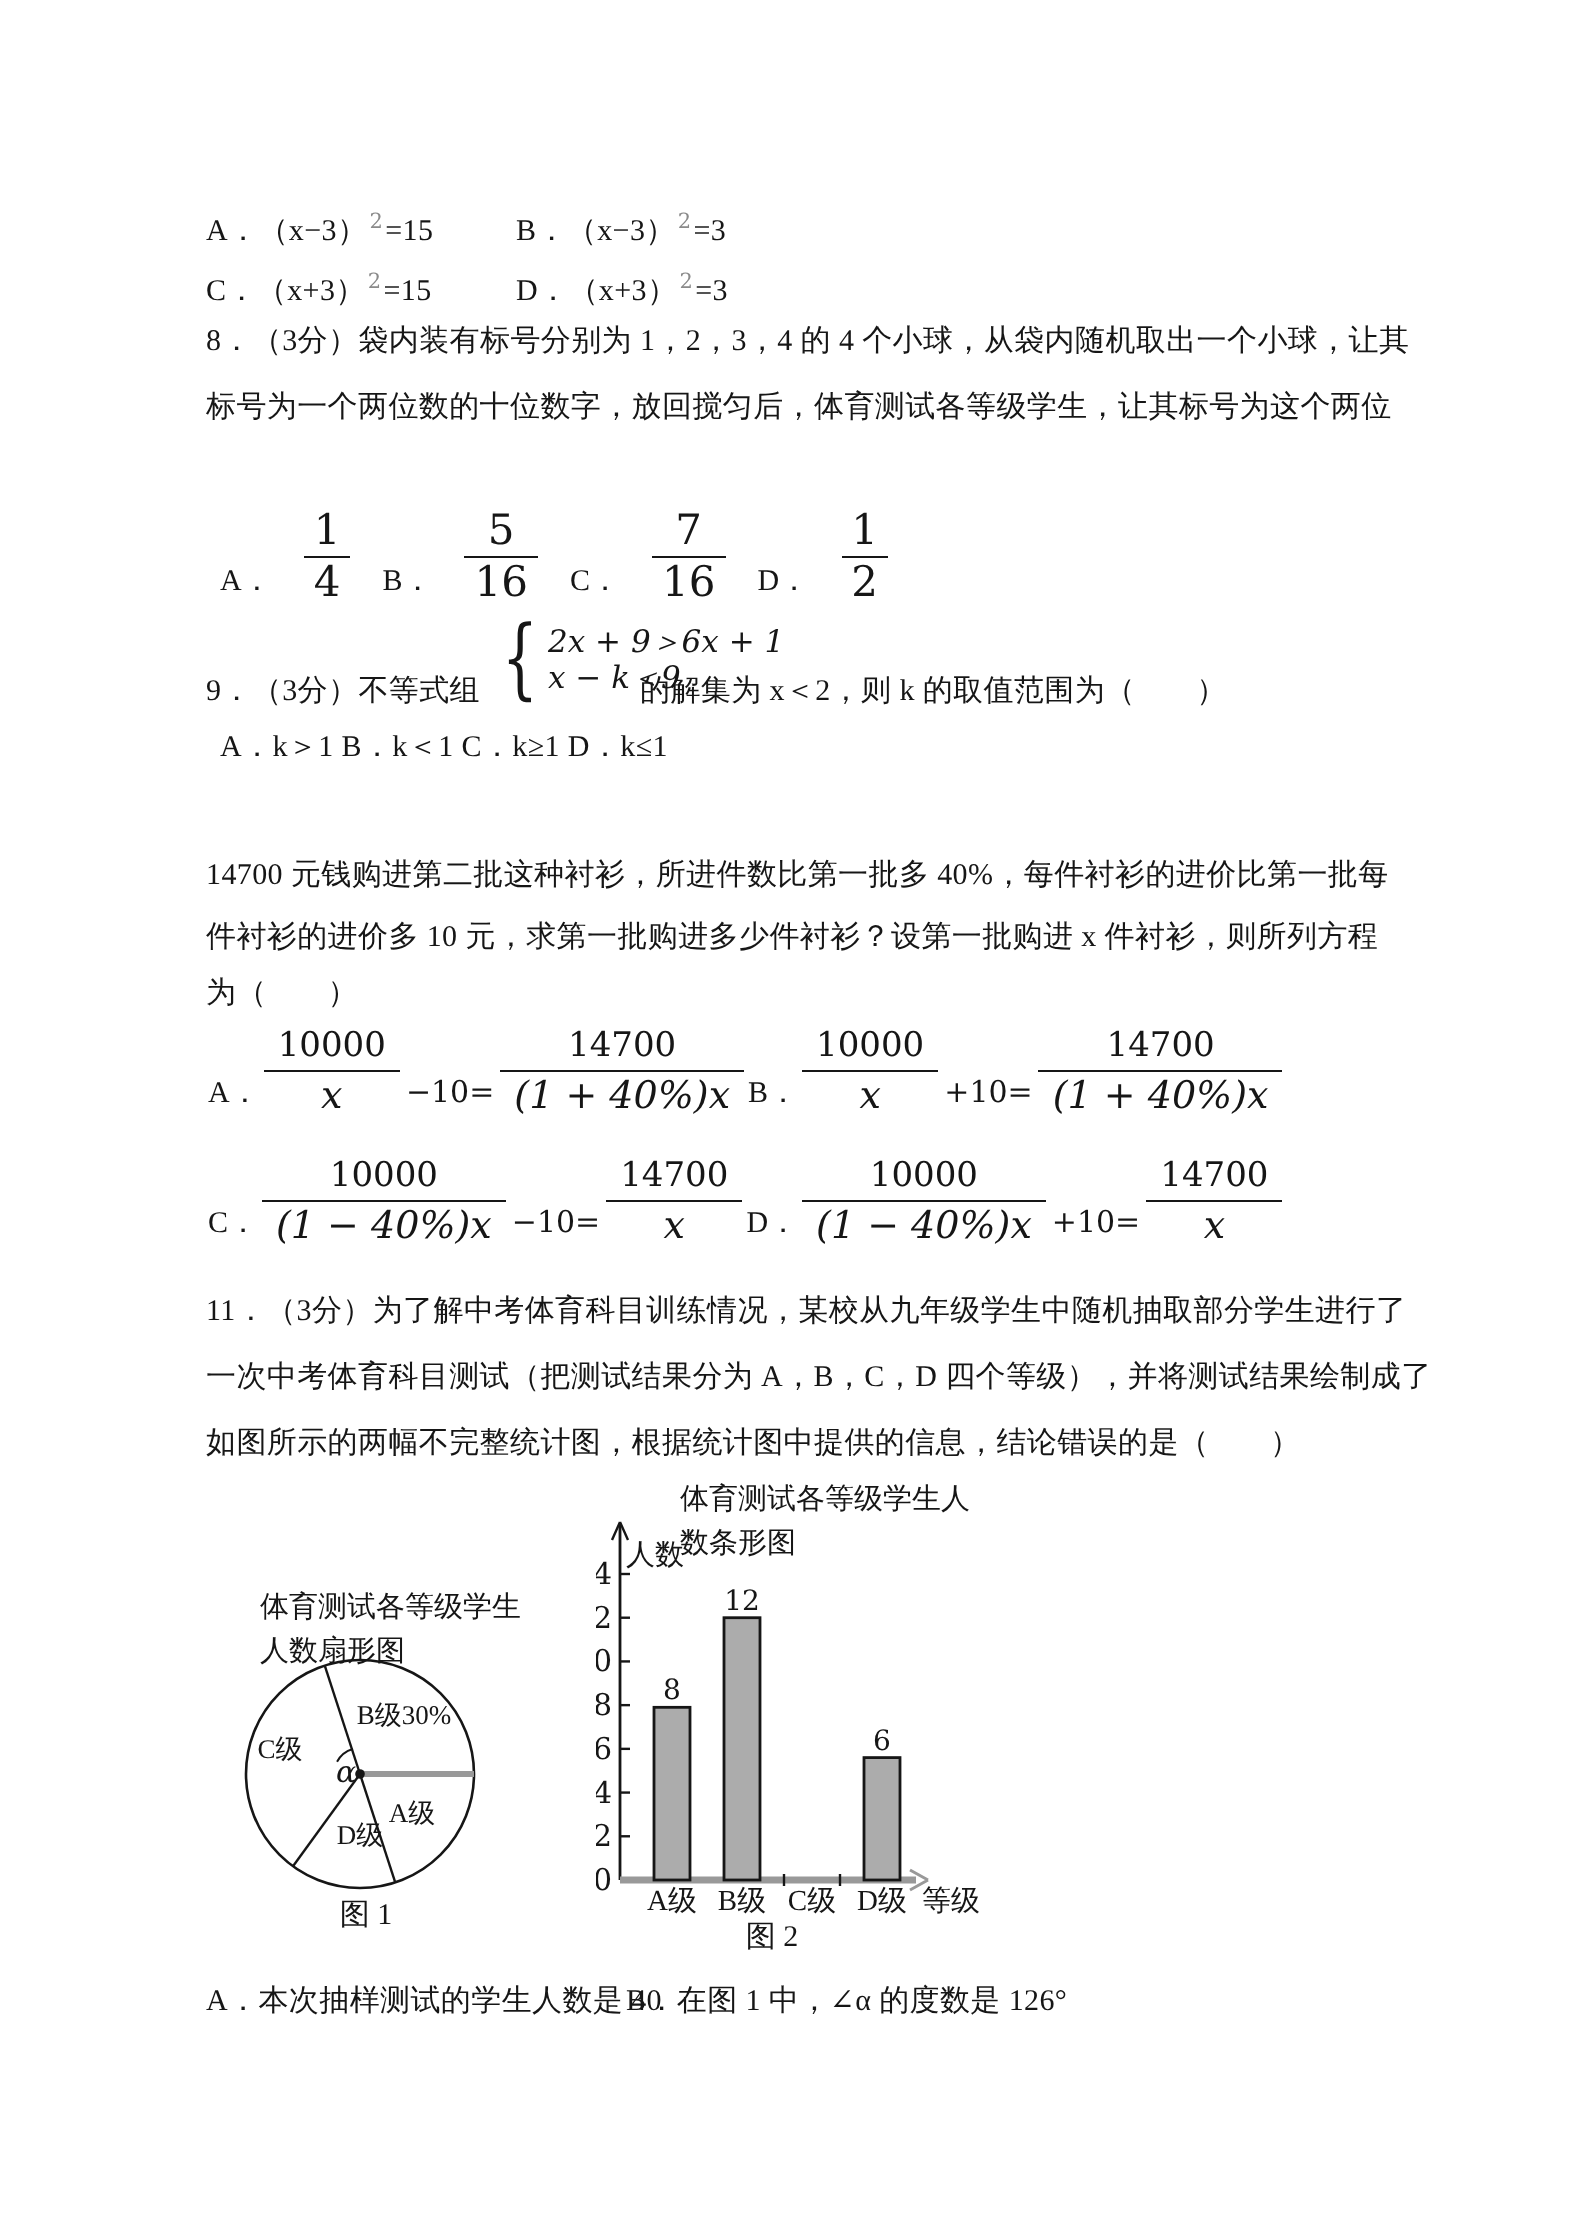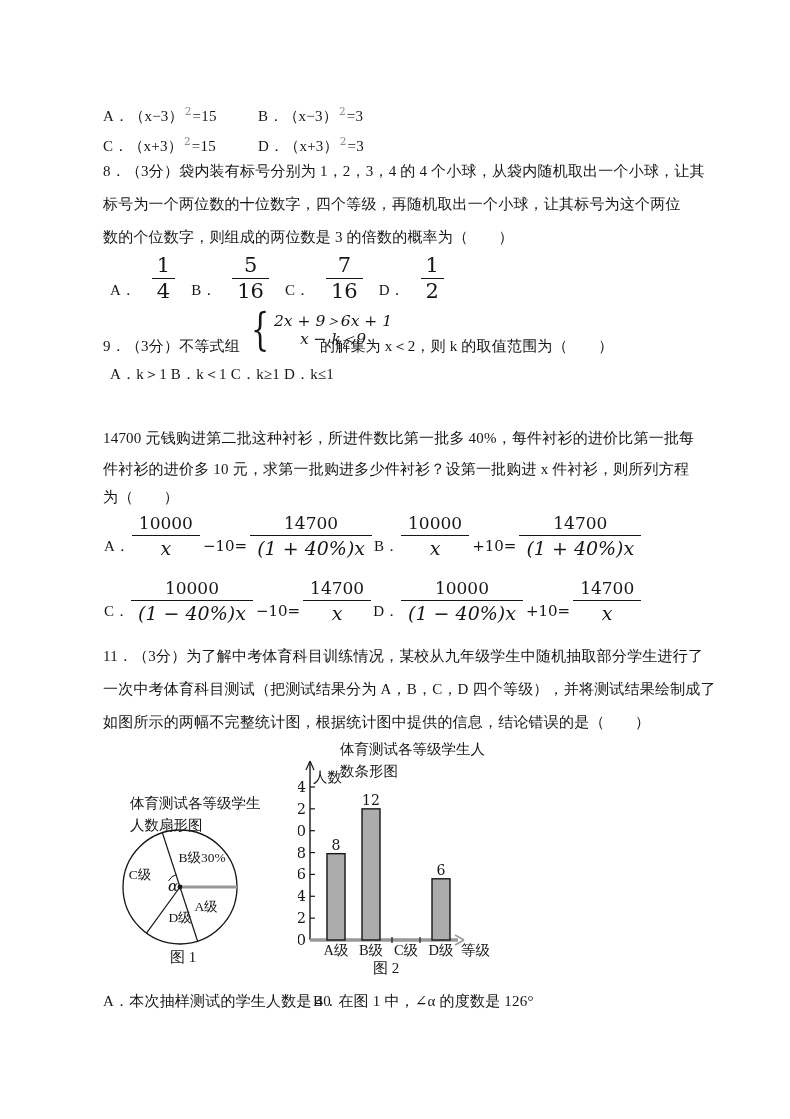--- a/index.html
+++ b/index.html
@@ -16,38 +16,37 @@
   .frac .bar{align-self:stretch;height:0;border-top:1.4px solid #161616;}
   .frac .den{padding:0 7px;font-size:19px;line-height:24px;font-style:italic;}
   .frac.plain .den{font-style:normal;}
   .frac.small .num,.frac.small .den{font-size:21px;line-height:25px;padding:0 5px;}
   .olabel{font-size:15px;padding-bottom:4px;letter-spacing:0;}
   .op{font-size:15px;padding-bottom:5px;font-family:"DejaVu Serif",serif;margin:0 1px;}
   
   .system{position:absolute;display:flex;align-items:center;}
   .system .brace{font-size:44px;font-weight:400;line-height:40px;transform:scaleX(.65);
                  font-family:"DejaVu Serif",serif;}
-  .system .slines{display:flex;flex-direction:column;align-items:center;
+  .system .slines{display:flex;flex-direction:column;align-items:flex-start;
                   font-size:15.5px;line-height:18px;}
   .fig{position:absolute;}
   svg text{fill:#161616;}
 </style>
 </head>
 <body>
 
 <div class="page">
 
   <div class="l" style="left:103px;top:101px"><span>A．</span><span>（x−3）</span><span class="sup2">2</span><span>=15</span></div>
   <div class="l" style="left:258px;top:101px"><span>B．</span><span>（x−3）</span><span class="sup2">2</span><span>=3</span></div>
   <div class="l" style="left:103px;top:131px"><span>C．</span><span>（x+3）</span><span class="sup2">2</span><span>=15</span></div>
   <div class="l" style="left:258px;top:131px"><span>D．</span><span>（x+3）</span><span class="sup2">2</span><span>=3</span></div>
 
   <div class="l" style="left:103px;top:161px">8．（3分）袋内装有标号分别为 1，2，3，4 的 4 个小球，从袋内随机取出一个小球，让其</div>
-  <div class="l" style="left:103px;top:194px">标号为一个两位数的十位数字，四个等级，再随机取出一个小球，让其标号为这个两位</div>
-  <div class="l" style="left:103px;top:227px">数的个位数字，则组成的两位数是 3 的倍数的概率为（　　）</div>
+  <div class="l" style="left:103px;top:194px">标号为一个两位数的十位数字，放回搅匀后，体育测试各等级学生，让其标号为这个两位</div>
 
   <div class="frow" style="left:110px;top:253px;gap:14px">
     <span class="olabel">A．</span>
     <span class="frac small plain">
         <span class="num">1</span>
         <span class="bar"></span>
         <span class="den">4</span>
       </span>
     <span class="olabel">B．</span>
     <span class="frac small plain">

